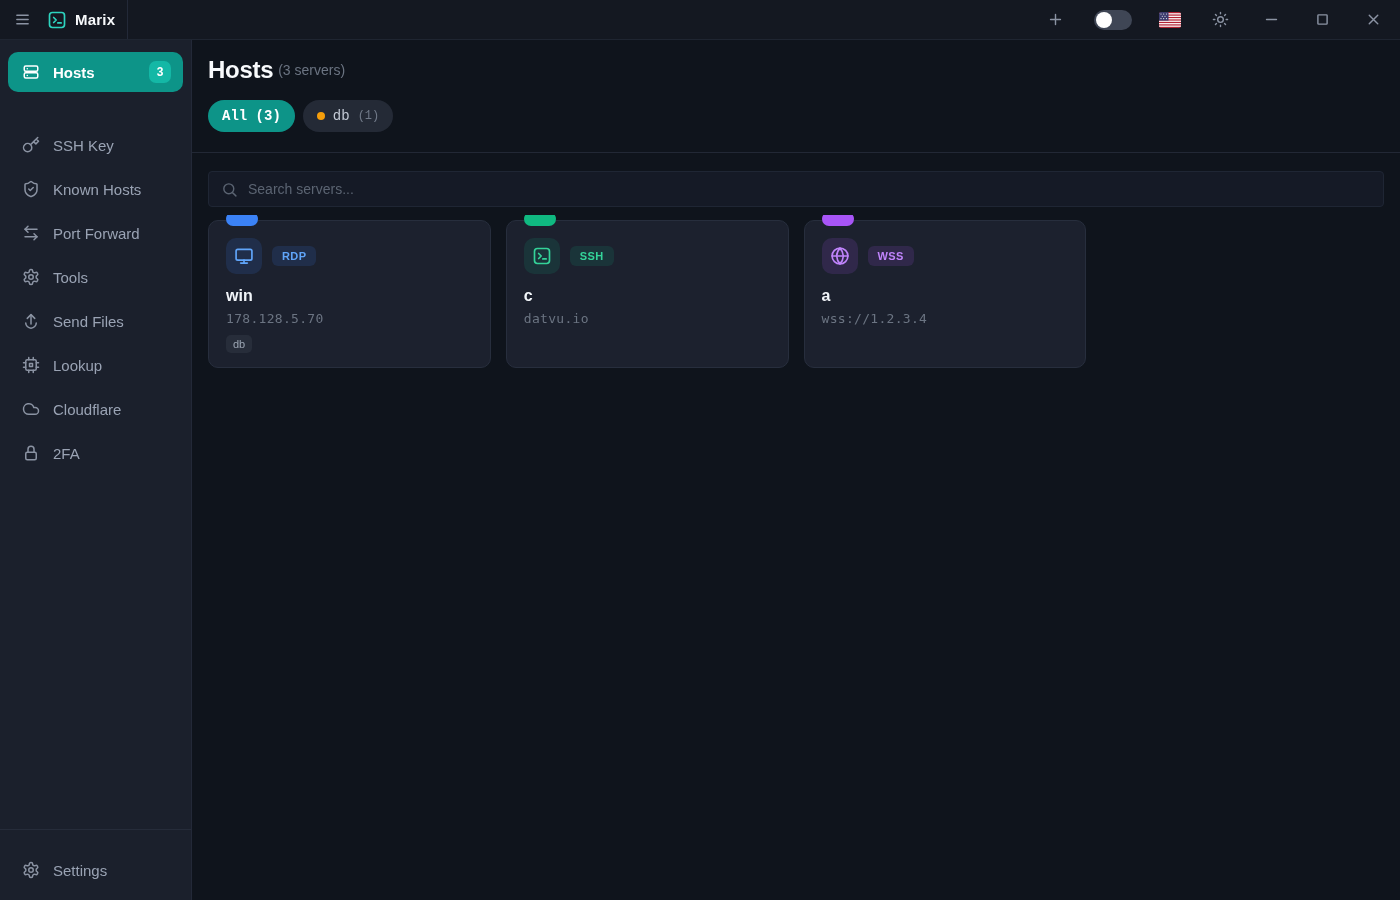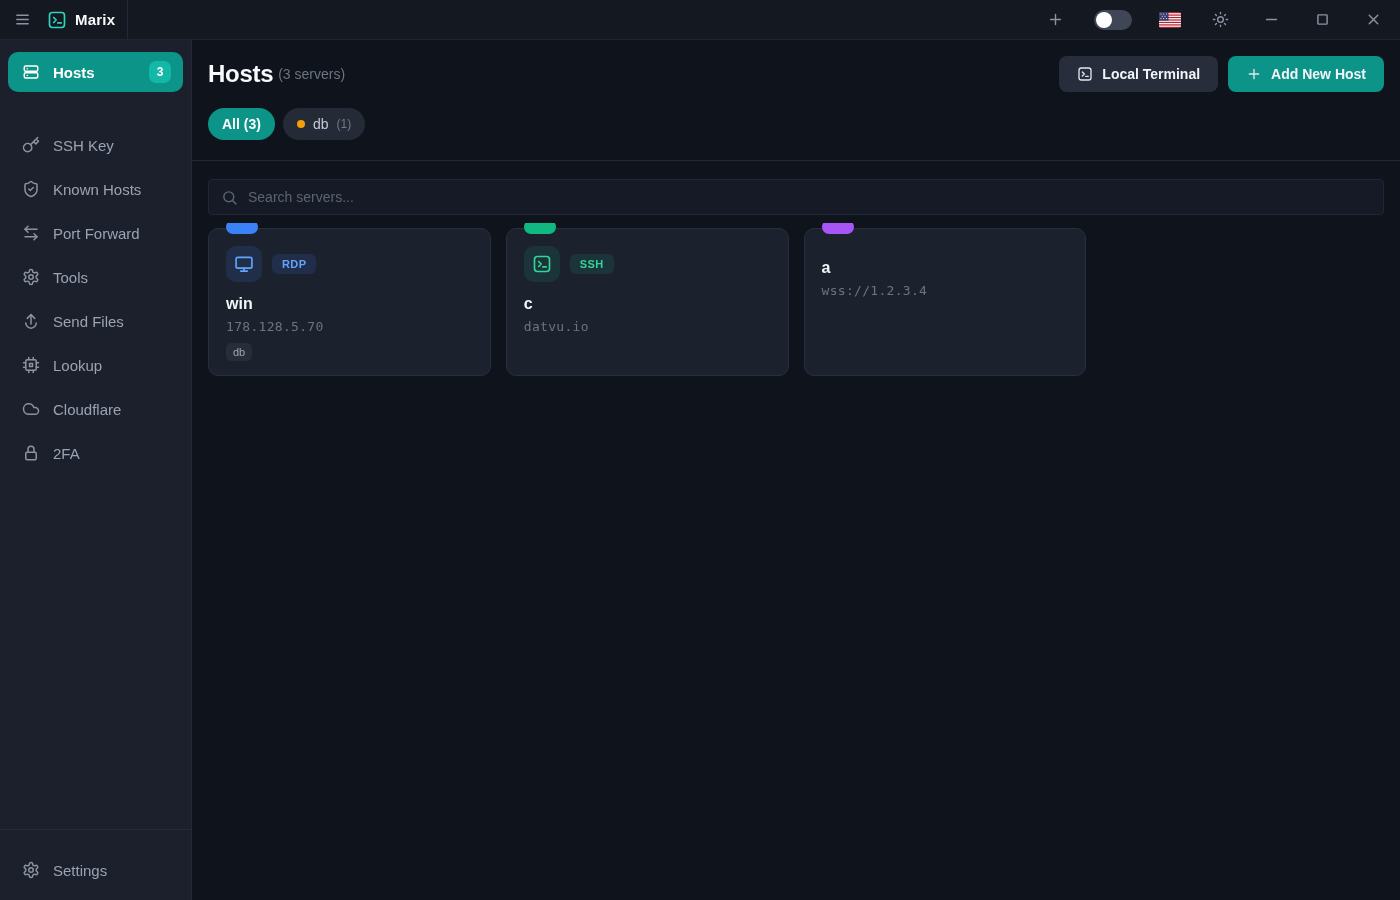--- a/index.html
+++ b/index.html
@@ -53,21 +53,21 @@
   .header-actions{margin-left:auto;display:flex;gap:10px}
   .btn{height:36px;border-radius:8px;border:none;display:inline-flex;align-items:center;gap:9px;
     padding:0 18px;font-size:14px;font-weight:600;color:#f1f5f9;font-family:inherit;cursor:pointer}
   .btn .icon{width:16px;height:16px;color:#e2e8f0}
   .btn .icon svg{width:16px;height:16px}
   .btn-secondary{background:#272d3a}
   .btn-primary{background:var(--accent)}
 
   .chips-row{display:flex;gap:8px;padding:16px 16px 0}
   .chip{height:32px;border-radius:16px;border:none;display:inline-flex;align-items:center;gap:8px;
-    padding:0 14px;font-size:14px;background:#242a36;color:#c3cad6;font-family:Liberation Sans, sans-serif;cursor:pointer}
+    padding:0 14px;font-size:14px;background:#242a36;color:#c3cad6;font-family:Liberation Mono, monospace;cursor:pointer}
   .chip.active{background:var(--accent);color:#fff;font-weight:600}
   .chip .dot{width:8px;height:8px;border-radius:50%;flex:none}
   .chip .count{color:#717a89;font-size:12px}
 
   .header-divider{border-bottom:1px solid #222835;margin-top:20px}
 
   .search-row{padding:18px 16px 0}
   .search-box{height:36px;background:#151a26;border:1px solid #1f2634;border-radius:4px;
     display:flex;align-items:center;gap:10px;padding:0 12px}
   .search-box .icon{width:17px;height:17px;color:#5b6472;flex:none}
@@ -277,40 +277,20 @@
         </span>
       <span>Settings</span>
     </div>
   </div>
 </aside>
 
 <main class="main">
   <div class="main-header">
     <h1 class="page-title">Hosts</h1>
     <span class="page-subtitle">(3 servers)</span>
-    <div class="header-actions">
-      <button class="btn btn-secondary">
-        <span class="icon">
-            <svg viewBox="0 0 24 24" fill="none" stroke="currentColor" stroke-width="2" stroke-linecap="round" stroke-linejoin="round">
-              <rect x="3" y="3" width="18" height="18" rx="3.5"></rect>
-              <path d="m8 9 3 3-3 3"></path>
-              <path d="M13 15.5h4"></path>
-            </svg>
-          </span>
-        <span>Local Terminal</span>
-      </button>
-      <button class="btn btn-primary">
-        <span class="icon">
-            <svg viewBox="0 0 24 24" fill="none" stroke="currentColor" stroke-width="2" stroke-linecap="round" stroke-linejoin="round">
-              <path d="M12 5v14M5 12h14"></path>
-            </svg>
-          </span>
-        <span>Add New Host</span>
-      </button>
-    </div>
   </div>
 
   <div class="chips-row">
       <button class="chip active">
         <span>All (3)</span>
       </button>
       <button class="chip">
         <span class="dot" style="background: rgb(245, 158, 11);"></span>
         <span>db</span>
         <span class="count">(1)</span>
@@ -361,18 +341,28 @@
                 <path d="M13 15.5h4"></path>
               </svg>
             </div>
             <span class="proto" style="background: rgba(16, 185, 129, 0.13); color: rgb(52, 211, 153);">SSH</span>
           </div>
           <div class="host-name">c</div>
           <div class="host-addr">datvu.io</div>
         </div>
         <div class="card">
           <div class="card-accent" style="background: rgb(168, 85, 247);"></div>
+          <div class="card-top">
+            <div class="tile" style="background: rgba(168, 85, 247, 0.14); color: rgb(192, 132, 252);">
+              <svg viewBox="0 0 24 24" fill="none" stroke="currentColor" stroke-width="2" stroke-linecap="round" stroke-linejoin="round">
+                <circle cx="12" cy="12" r="9.5"></circle>
+                <path d="M2.5 12h19"></path>
+                <path d="M12 2.5a15 15 0 0 1 4 9.5 15 15 0 0 1-4 9.5 15 15 0 0 1-4-9.5 15 15 0 0 1 4-9.5Z"></path>
+              </svg>
+            </div>
+            <span class="proto" style="background: rgba(168, 85, 247, 0.14); color: rgb(192, 132, 252);">WSS</span>
+          </div>
           <div class="host-name">a</div>
           <div class="host-addr">wss://1.2.3.4</div>
         </div>
       </div>
   </div>
 </main>
 
 </body></html>

